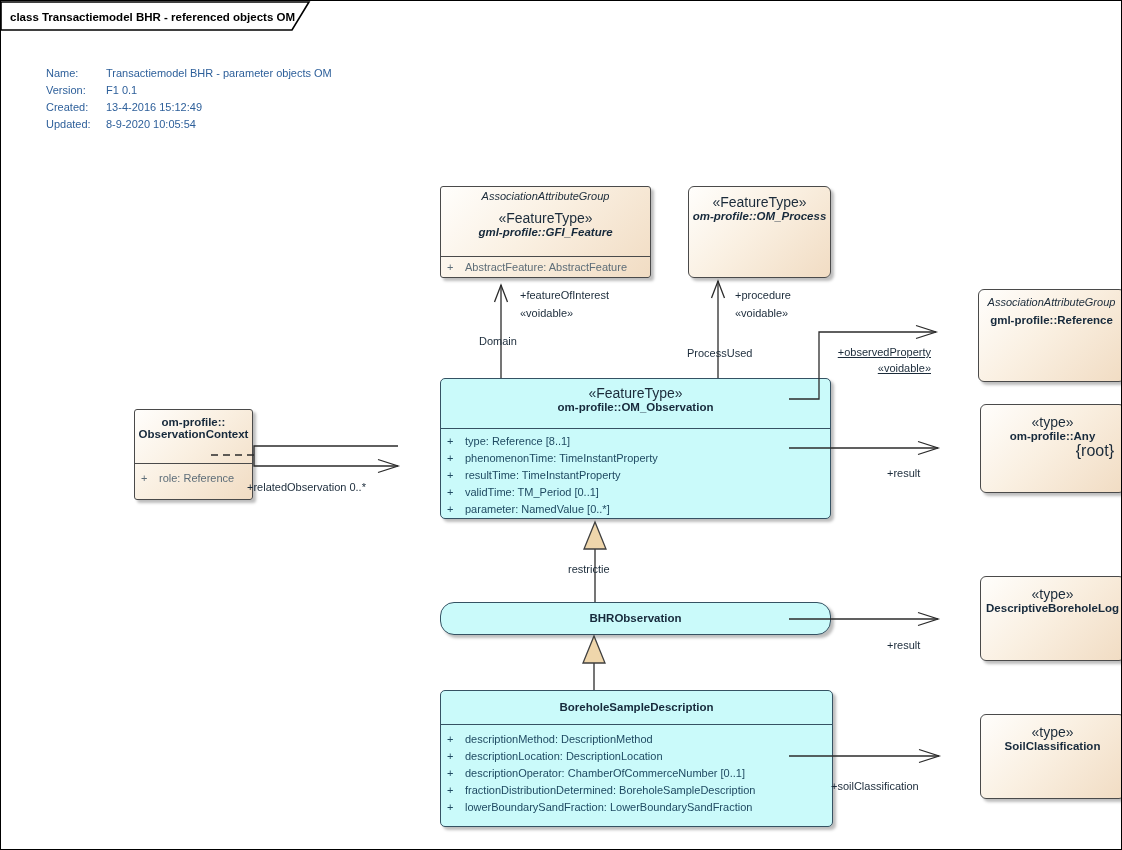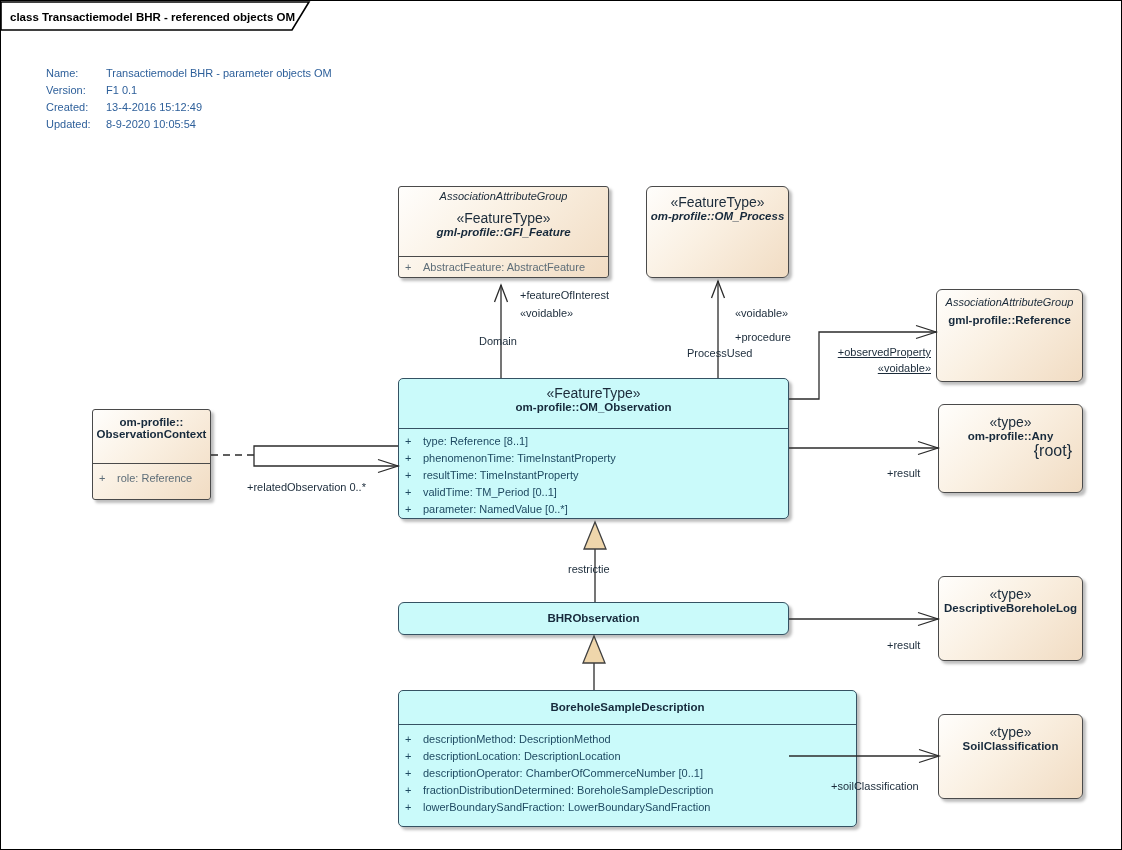--- a/index.html
+++ b/index.html
@@ -10,21 +10,21 @@
     font-family:"Liberation Sans", sans-serif;
   }
   .frame-tab { position:absolute; left:0; top:0; }
   .tab-text { font:bold 11.5px "Liberation Sans", sans-serif; fill:#000; }
 
   .metadata { position:absolute; left:45px; top:64px; font-size:11px; color:#2d5f9a; line-height:17px; }
   .meta-row { white-space:nowrap; }
   .meta-label { display:inline-block; width:60px; }
 
   .uml-box { position:absolute; border:1.4px solid #4a4a4a; border-radius:4px;
-             box-shadow:3px 3px 3px #bdbdbd; overflow:hidden; }
+             box-shadow:3px 3px 3px #bdbdbd; overflow:hidden;margin-left:42px; }
   .cream { background:linear-gradient(135deg,#fffefc 0%, #faf0e2 45%, #f1dcc3 100%); }
   .cyan  { background:#cafafa; border-color:#355263; }
 
   .box-head { width:100%; }
   .grp   { font-size:11px; font-style:italic; text-align:center; color:#1b2b3a; }
   .stereo{ font-size:14px; text-align:center; color:#1b2b3a; }
   .cname { font-size:11.5px; font-weight:bold; text-align:center; color:#16293b; }
   .italic{ font-style:italic; }
   .constraint { font-size:16px; text-align:right; padding-right:10px; color:#1b2b3a; }
 
@@ -129,32 +129,32 @@
   </div>
 
   <div class="uml-box cream" style="left:937px;top:403px;width:145px;height:89px;border-radius:6px;">
     <div class="box-head" style="padding-top:9px;">
       <div class="stereo">«type»</div>
       <div class="cname">om-profile::Any</div>
       <div class="constraint">{root}</div>
     </div>
   </div>
 
-  <div class="uml-box cyan" style="left:397px;top:601px;width:391px;height:33px;border-radius:6px;">
+  <div class="uml-box cyan" style="left:397px;top:601px;width:391px;height:33px;border-radius:14px;">
     <div class="cname" style="line-height:31px;">BHRObservation</div>
   </div>
 
   <div class="uml-box cream" style="left:937px;top:575px;width:145px;height:85px;border-radius:6px;">
     <div class="box-head" style="padding-top:9px;">
       <div class="stereo">«type»</div>
       <div class="cname">DescriptiveBoreholeLog</div>
     </div>
   </div>
 
-  <div class="uml-box cyan" style="left:397px;top:689px;width:459px;height:137px;border-radius:5px;">
+  <div class="uml-box cyan" style="left:397px;top:689px;width:393px;height:137px;border-radius:5px;">
     <div class="box-head" style="height:33px;">
       <div class="cname" style="line-height:33px;">BoreholeSampleDescription</div>
     </div>
     <div class="attrs" style="padding-top:6px;">
       <div class="attr-row">
           <span class="vis">+</span>
           <span>descriptionMethod: DescriptionMethod</span>
         </div>
       <div class="attr-row">
           <span class="vis">+</span>
@@ -230,21 +230,21 @@
         <line x1="788" y1="755" x2="938" y2="755"></line>
         <path d="M918,748.5 L938,755 L918,761.5"></path>
       </g>
     </g>
   </svg>
 
   <div class="conn-label" style="left:519px;top:288px;">+featureOfInterest</div>
   <div class="conn-label" style="left:519px;top:306px;">«voidable»</div>
   <div class="conn-label" style="left:478px;top:334px;">Domain</div>
 
-  <div class="conn-label" style="left:734px;top:288px;margin-top:42px;">+procedure</div>
+  <div class="conn-label" style="left:734px;top:288px;">+procedure</div>
   <div class="conn-label" style="left:734px;top:306px;">«voidable»</div>
   <div class="conn-label" style="left:686px;top:346px;text-align:right;">ProcessUsed</div>
 
   <div class="conn-label right-align" style="left:790px;top:345px;width:140px;">+observedProperty</div>
   <div class="conn-label right-align" style="left:790px;top:361px;width:140px;">«voidable»</div>
 
   <div class="conn-label" style="left:886px;top:466px;">+result</div>
 
   <div class="conn-label" style="left:246px;top:480px;">+relatedObservation 0..*</div>
 

